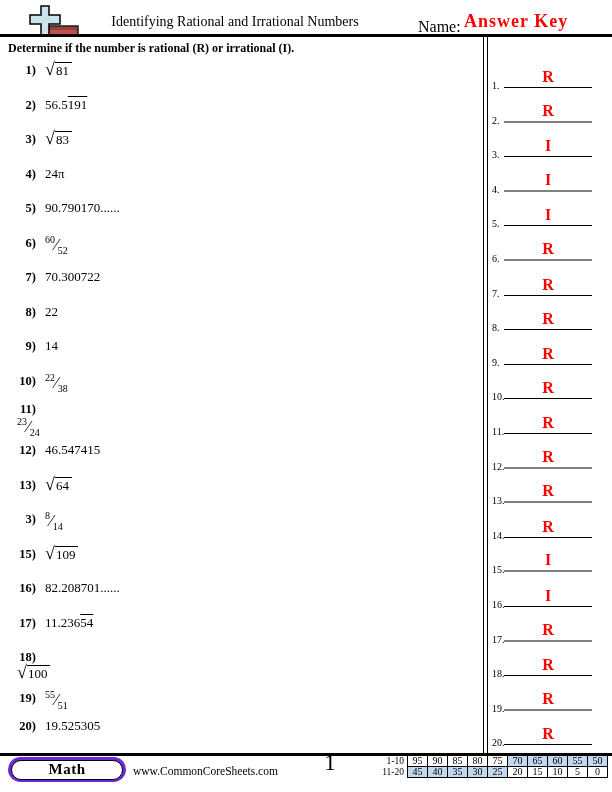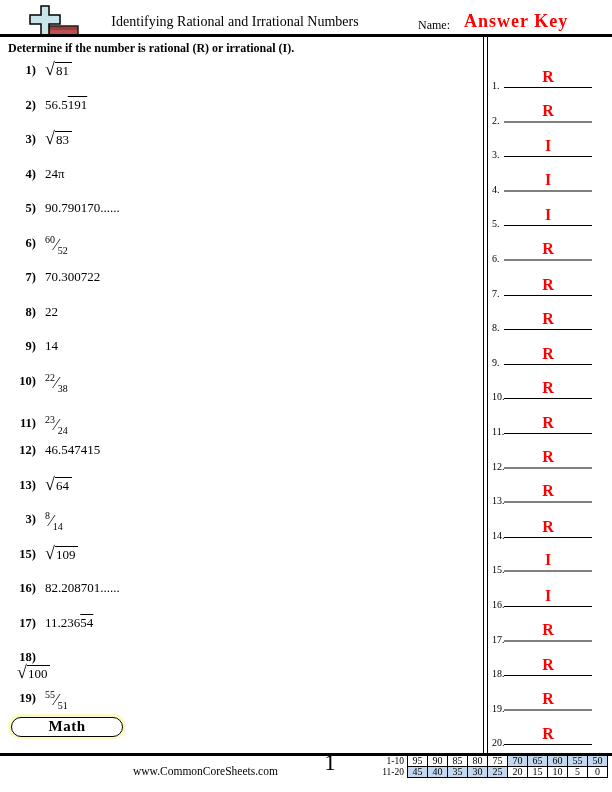--- a/index.html
+++ b/index.html
@@ -3,21 +3,21 @@
 <meta charset="utf-8">
 <style>
   html,body{margin:0;padding:0;background:#fff;}
   .page{position:relative;width:612px;height:792px;background:#fff;overflow:hidden;
         font-family:"Liberation Serif",serif;color:#000;}
 
   
   .header-rule{position:absolute;left:0;top:34px;width:612px;height:3px;background:#000;}
   .logo{position:absolute;left:12px;top:2px;}
   .page-title{position:absolute;left:0;top:14px;width:470px;text-align:center;font-size:14px;}
-  .name-label{position:absolute;left:418px;top:18px;font-size:12px;}
+  .name-label{position:absolute;left:418px;top:18px;font-size:16px;}
   .answer-key{position:absolute;left:464px;top:11px;font-size:18px;font-weight:bold;
               letter-spacing:1px;color:var(--accent,#f00);}
 
   
   .instruction{position:absolute;left:8px;top:41px;font-size:12px;font-weight:bold;}
 
   
   .divider{position:absolute;left:483px;top:37px;height:716px;width:3px;
            border-left:1px solid #000;border-right:1px solid #000;}
 
@@ -41,21 +41,21 @@
   .ans-row{position:absolute;left:0;width:124px;height:29px;}
   .ans-num{position:absolute;left:4px;bottom:-3px;font-size:10px;}
   .ans-line{position:absolute;left:16px;right:20px;bottom:0;text-align:center;}
   .ans-line.shade-dark{border-bottom:1.4px solid #000;}
   .ans-line.shade-gray{border-bottom:2.6px solid #808080;}
   .ans-letter{display:inline-block;font-size:16px;font-weight:bold;line-height:17px;
               color:var(--accent,#f00);margin-bottom:2px;}
 
   
   .footer-rule{position:absolute;left:0;top:753px;width:612px;height:3px;background:#000;}
-  .math-badge{position:absolute;left:8px;top:714px;width:118px;height:25px;background:#fef9c3;border-radius:13px;}
+  .math-badge{position:absolute;left:8px;top:757px;width:118px;height:25px;background:#6d28d9;border-radius:13px;}
   .math-badge-inner{position:absolute;left:3px;right:3px;top:2.5px;bottom:2.5px;background:#fff;
                     border:1.6px solid #000;border-radius:11px;display:flex;align-items:center;
                     justify-content:center;font-size:15px;font-weight:bold;letter-spacing:0.5px;}
   .website{position:absolute;left:133px;top:765px;font-size:11.5px;}
   .page-num{position:absolute;left:300px;top:750px;width:60px;text-align:center;font-size:23px;}
   .score-table{position:absolute;right:4px;top:756px;display:grid;
                grid-template-columns:36px repeat(10,20px);grid-auto-rows:11px;}
   .score-label{font-size:9.5px;line-height:11px;text-align:right;padding-right:4px;}
   .score-cell{border:1px solid #000;margin-left:-1px;margin-top:-1px;font-size:10px;
               line-height:10px;text-align:center;background:#fff;}
@@ -131,21 +131,21 @@
         <span class="prob-body">14</span>
       </div>
       <div class="prob-row" style="top: 372.95px;">
         <span class="prob-num">10)</span>
         <span class="prob-body">
           <span class="fr-num">22</span>
           <span class="fr-slash">⁄</span>
           <span class="fr-den">38</span>
         </span>
       </div>
-      <div class="prob-row" style="top: 415px;">
+      <div class="prob-row" style="top: 401px; flex-direction: column;">
         <span class="prob-num">11)</span>
         <span class="prob-body">
           <span class="fr-num">23</span>
           <span class="fr-slash">⁄</span>
           <span class="fr-den">24</span>
         </span>
       </div>
       <div class="prob-row" style="top: 442.05px;">
         <span class="prob-num">12)</span>
         <span class="prob-body">46.547415</span>

